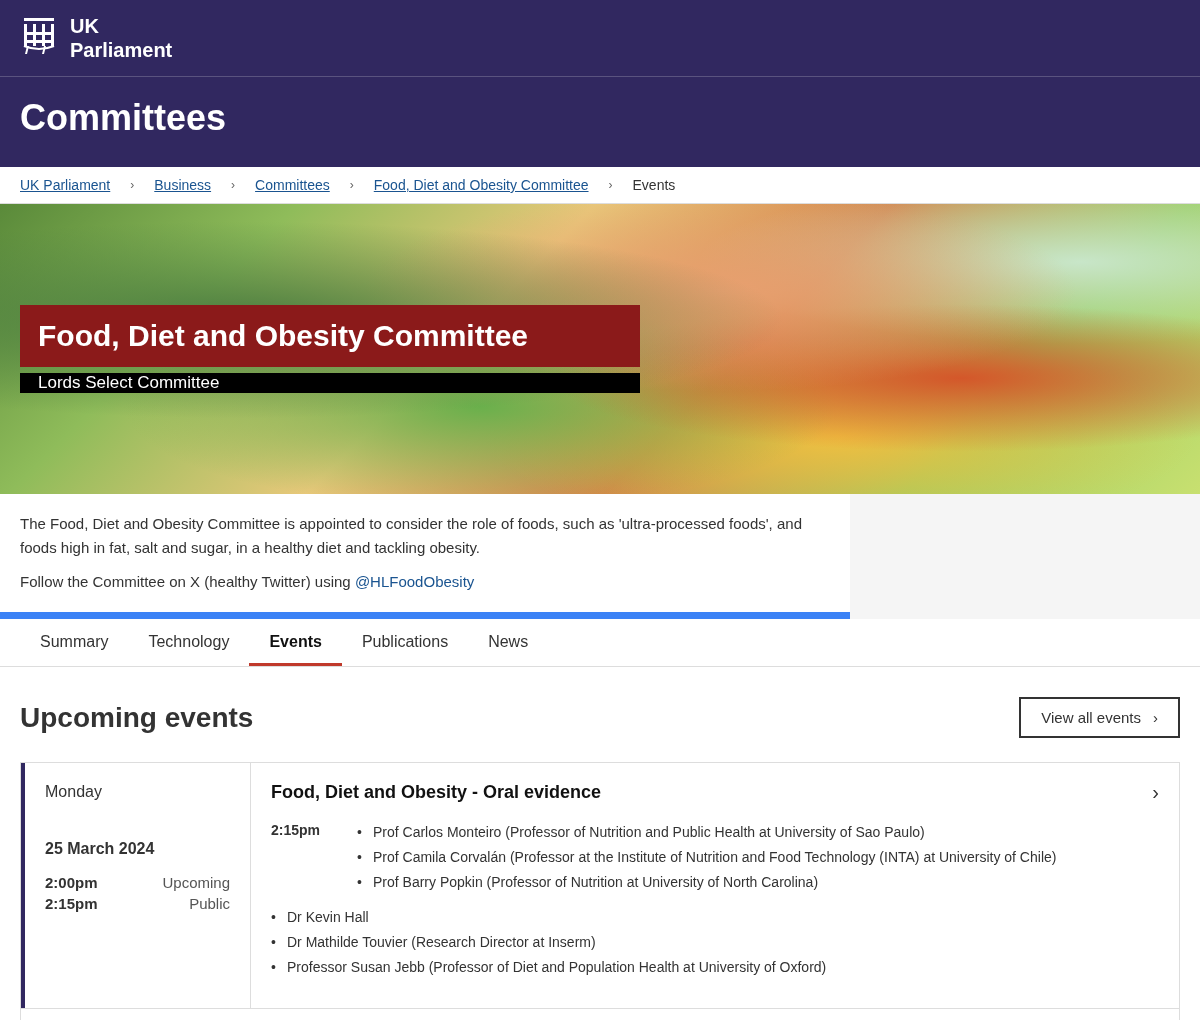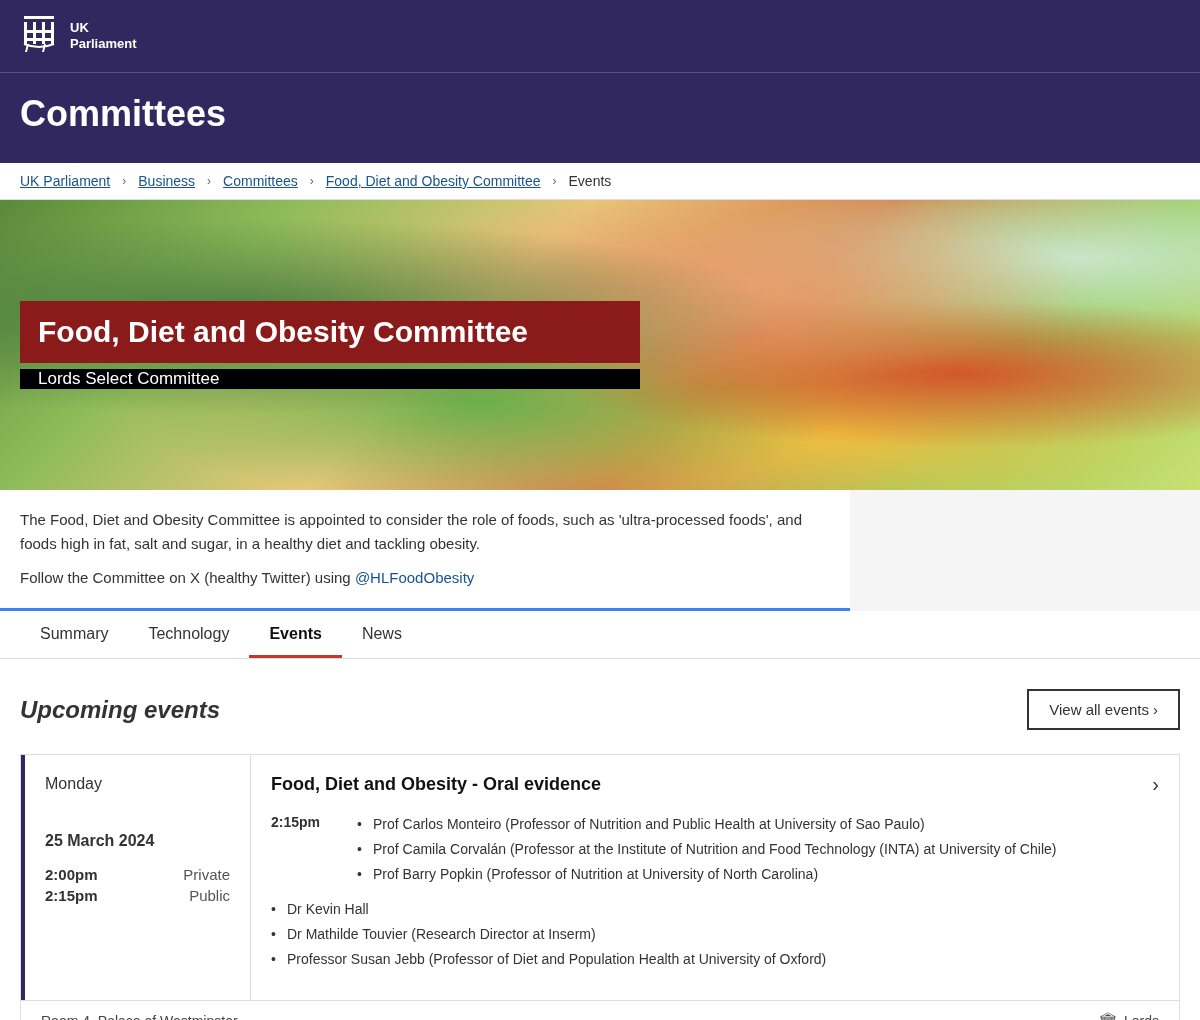--- a/index.html
+++ b/index.html
@@ -13,21 +13,21 @@
       align-items: center;
     }
     .logo-area {
       display: flex;
       align-items: center;
       gap: 12px;
       color: white;
     }
     .logo-text {
       color: white;
-      font-size: 13px;
+      font-size: 20px;
       font-weight: bold;
       line-height: 1.2;
     }
 
     
     .page-title-bar {
       background: #312860;
       padding: 20px 20px 28px 20px;
       border-top: 1px solid rgba(255,255,255,0.2);
     }
@@ -38,21 +38,21 @@
     }
 
     
     .breadcrumb-bar {
       background: white;
       padding: 10px 20px;
       font-size: 14px;
       border-bottom: 1px solid #ddd;
       display: flex;
       align-items: center;
-      gap: 12px;
+      gap: 20px;
       flex-wrap: wrap;
     }
     .breadcrumb-bar a {
       color: #1a5490;
       text-decoration: underline;
     }
     .breadcrumb-separator {
       color: #666;
       font-size: 12px;
     }
@@ -99,21 +99,21 @@
     }
 
     
     .description-box {
       background: white;
       margin: 0;
       padding: 18px 20px;
       max-width: 850px;
       font-size: 15px;
       line-height: 1.6;
-      border-bottom: 3px solid #3b82f6;
+      border-bottom: 7px solid #3b82f6;
     }
     .description-box a {
       color: #1a5490;
       text-decoration: none;
     }
 
     
     .tabs-bar {
       background: white;
       padding: 0 20px;
@@ -143,33 +143,32 @@
     }
 
     
     .events-header {
       display: flex;
       justify-content: space-between;
       align-items: center;
       margin-bottom: 24px;
     }
     .events-header h2 {
-      font-size: 24px;
-      font-weight: bold;
-      font-style: italic;
+      font-size: 28px;
+      font-weight: bold;
     }
     .view-all-btn {
       border: 2px solid #333;
       padding: 10px 20px;
       font-size: 15px;
       cursor: pointer;
       background: white;
       display: flex;
       align-items: center;
-      gap: 4px;
+      gap: 12px;
       text-decoration: none;
       color: #333;
     }
 
     
     .event-card {
       border: 1px solid #ddd;
       display: flex;
       flex-direction: column;
     }
@@ -357,20 +356,21 @@
   </p>
   <p style="margin-top:10px;">
     <span>Follow the Committee on X (healthy Twitter) using </span><a href="#">@HLFoodObesity</a>
   </p>
 </div>
 
 <nav class="tabs-bar">
   <a class="tab-item" href="#">Summary</a>
   <a class="tab-item" href="#">Technology</a>
   <a class="tab-item active" href="#">Events</a>
+  <a class="tab-item" href="#">Publications</a>
   <a class="tab-item" href="#">News</a>
 </nav>
 
 <div class="content-area">
 
   <div class="events-header">
     <h2>Upcoming events</h2>
     <a href="#" class="view-all-btn">
       <span>View all events</span>
       <span>›</span>
@@ -378,21 +378,21 @@
   </div>
 
   <div class="event-card">
     <div class="event-card-main">
 
       <div class="event-date-col">
         <div class="event-day">Monday</div>
         <div class="event-date">25 March 2024</div>
         <div class="event-time-row">
           <span class="event-time">2:00pm</span>
-          <span class="event-access">Private</span>
+          <span class="event-access">Upcoming</span>
         </div>
         <div class="event-time-row">
           <span class="event-time">2:15pm</span>
           <span class="event-access">Public</span>
         </div>
       </div>
 
       <div class="event-details-col">
         <div class="event-title-row">
           <span class="event-title">Food, Diet and Obesity - Oral evidence</span>

